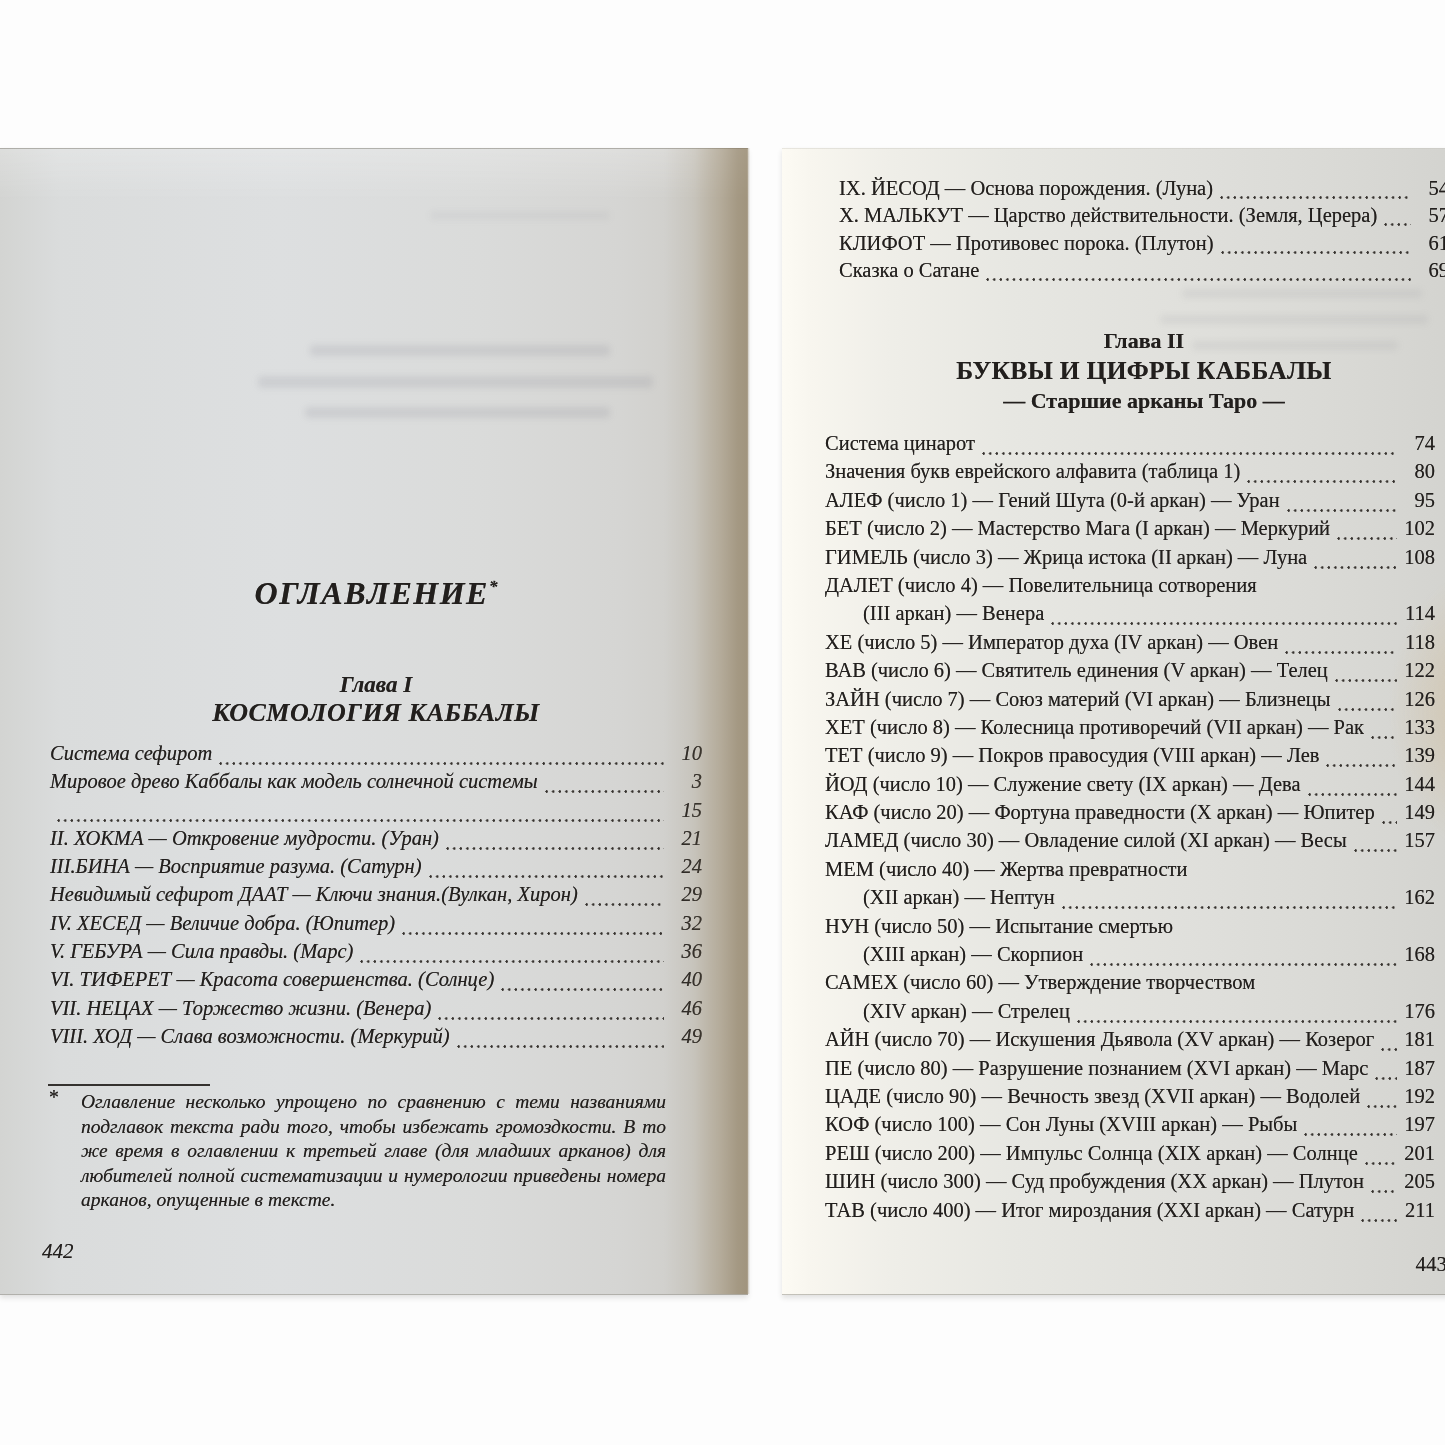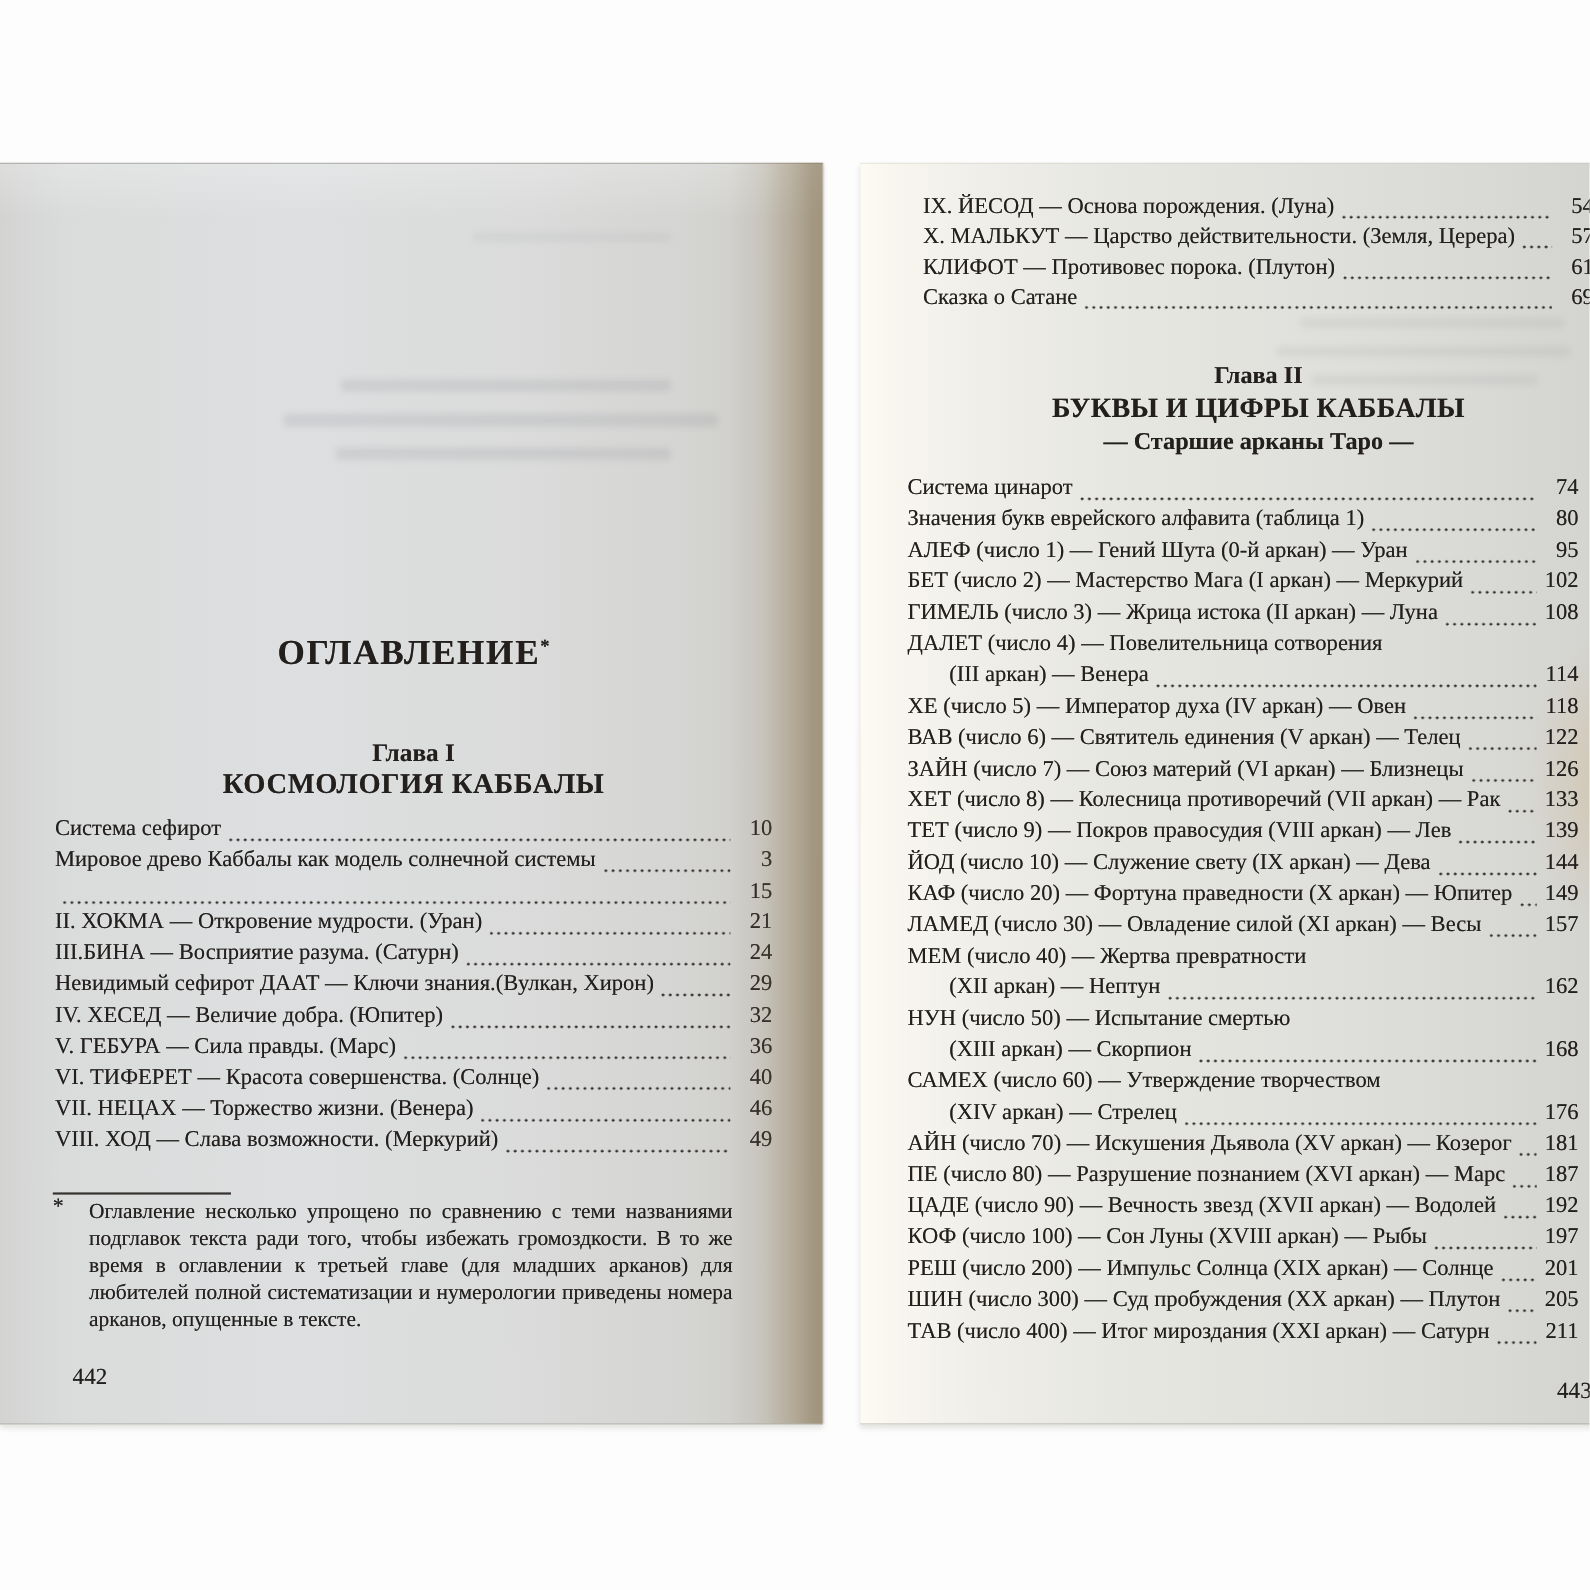--- a/index.html
+++ b/index.html
@@ -12,20 +12,21 @@
   .book{position:absolute;left:0;top:148px;width:1445px;height:1146px;}
   .page{position:absolute;top:0;height:1145px;text-shadow:0 0 .6px rgba(34,31,29,.65);}
   .page.left{
     left:0;width:748px;
     background:
       linear-gradient(180deg, rgba(255,255,255,.22) 0, rgba(255,255,255,0) 50px),
       linear-gradient(90deg,#d3d4d2 0,#dadcdc 60px,#dddfe0 280px,#dadbda 480px,#d5d5d3 620px,#cfceca 690px,#c8c3b8 726px,#c0b8a8 748px);
     border-top:1px solid rgba(150,148,140,.6);
     border-bottom:1px solid rgba(140,138,130,.55);
     box-shadow:0 3px 5px rgba(60,58,52,.14);
+    font-style:italic;
   }
   .gutter{
     position:absolute;top:0;left:664px;width:86px;height:1146px;z-index:3;
     background:linear-gradient(90deg,
       rgba(158,144,116,0) 0%, rgba(158,144,116,.16) 36%,
       rgba(148,132,104,.4) 66%, rgba(138,122,94,.55) 86%,
       rgba(138,122,94,.58) 96%, rgba(138,122,94,0) 100%);
   }
   .page.right{
     left:748px;width:697px;
@@ -55,21 +56,21 @@
   .lp-chapter{position:absolute;left:50px;top:522px;width:652px;text-align:center;
     font-weight:bold;line-height:28px;}
   .lp-chapter .l1{font-size:23px;display:block;}
   .lp-chapter .l2{font-size:26px;display:block;letter-spacing:.5px;}
   .lp-entries{position:absolute;left:50px;top:593px;width:652px;font-size:20.5px;}
   .lp-entries .trow{height:28.3px;}
   .fn-rule{position:absolute;left:48px;top:935px;width:162px;height:2px;background:#35322f;}
   .footnote{position:absolute;left:48px;top:941px;width:618px;display:flex;}
   .fn-marker{width:33px;font-size:20px;position:relative;top:-4px;}
   .footnote p{margin:0;flex:1;font-size:19.5px;line-height:24.5px;text-align:justify;}
-  .lp-num{position:absolute;left:42px;top:1090px;font-size:21px;margin-left:24px;}
+  .lp-num{position:absolute;left:42px;top:1090px;font-size:21px;}
 
   
   .rp-top{position:absolute;left:57px;top:28px;width:610px;font-size:20.5px;}
   .rp-top .trow{height:27.3px;}
   .rp-chapter{position:absolute;left:57px;top:177px;width:610px;text-align:center;
     font-weight:bold;line-height:30px;}
   .rp-chapter .l1{font-size:22px;display:block;}
   .rp-chapter .l2{font-size:25.5px;display:block;letter-spacing:.3px;}
   .rp-chapter .l3{font-size:22px;display:block;}
   .rp-entries{position:absolute;left:43px;top:283px;width:610px;font-size:20.5px;}

